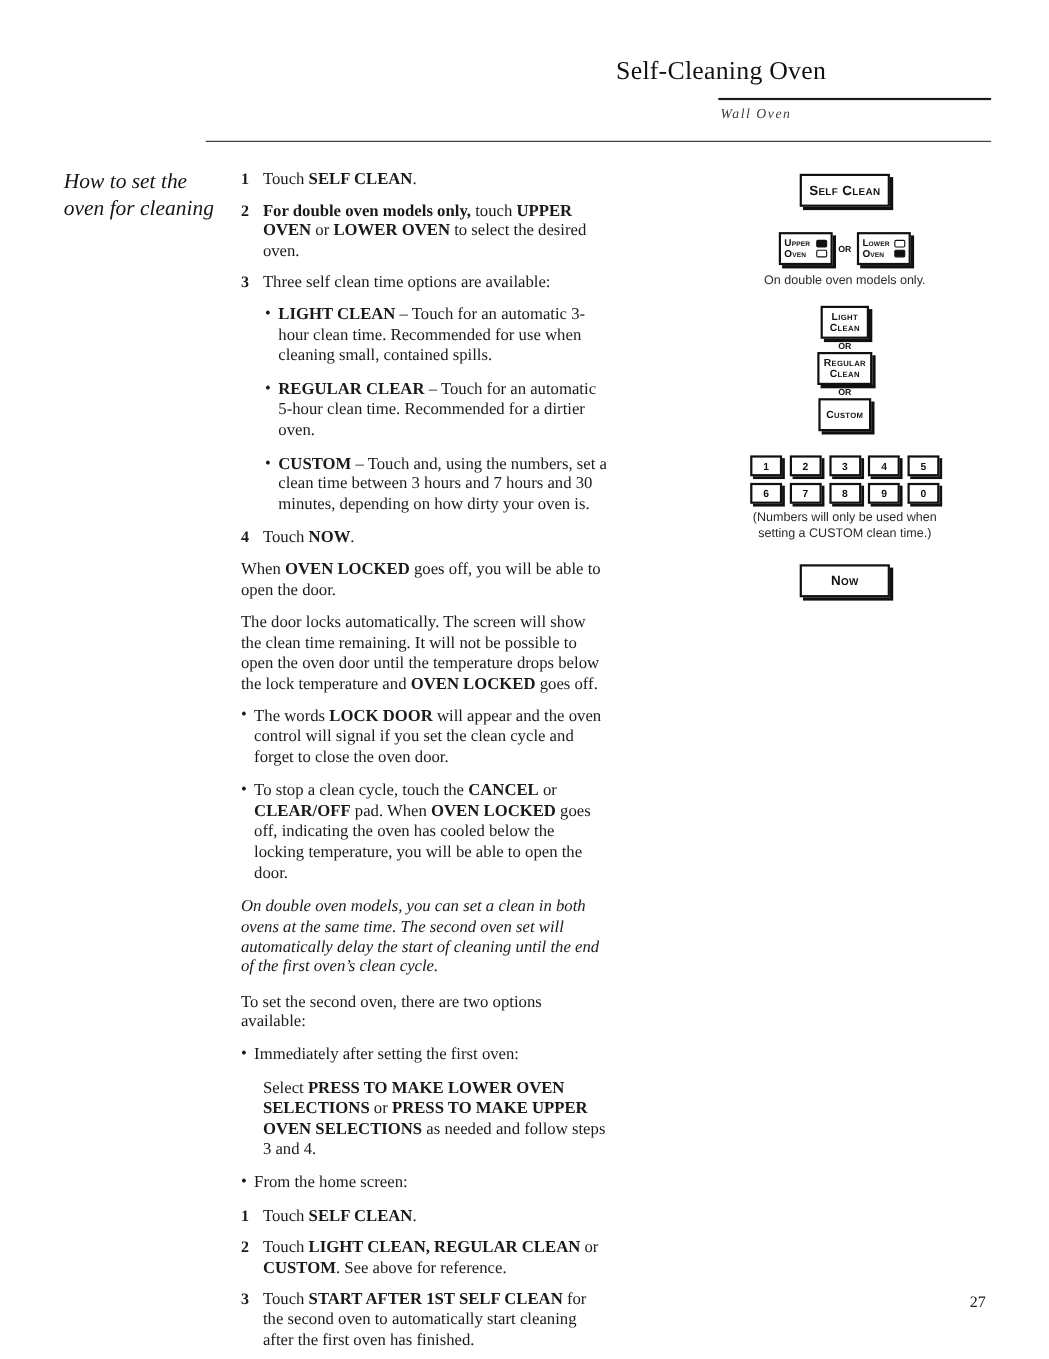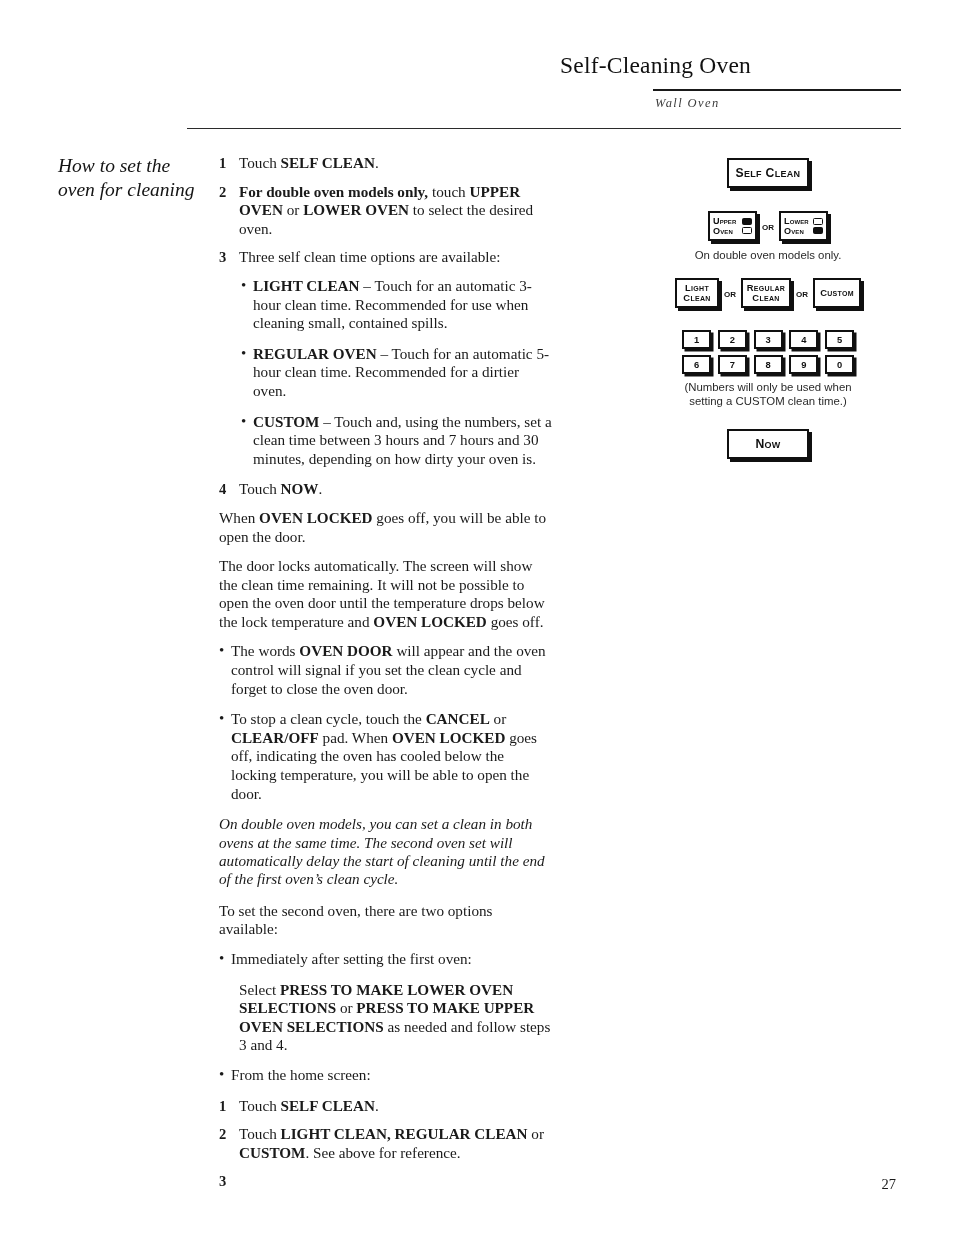--- a/index.html
+++ b/index.html
@@ -215,21 +215,21 @@
     border: 1.3px solid #101010;
     border-radius: 1.5px;
     box-sizing: border-box;
   }
   .lt.on { background: #101010; }
   .lt.off { background: #ffffff; }
 
   #oven-caption { margin-top: 7px; }
 
   
-  #clean-row { margin-top: 16px; }
+  #clean-row { margin-top: 16px; flex-direction: column; }
   .clean-btn {
     height: 30px;
     font-size: 9.4px;
     line-height: 10.4px;
   }
   #btn-light { width: 44px; }
   #btn-regular { width: 50px; }
   #btn-custom { width: 48px; }
 
   
@@ -298,42 +298,42 @@
   <div class="step">
     <span class="num">3</span>
     <span>Three self clean time options are available:</span>
   </div>
 
   <div class="bullet">
     <b>LIGHT CLEAN</b><span> – Touch for an automatic 3-hour clean time. Recommended for use when cleaning small, contained spills.</span>
   </div>
 
   <div class="bullet">
-    <b>REGULAR OVEN</b><span> – Touch for an automatic 5-hour clean time. Recommended for a dirtier oven.</span>
+    <b>REGULAR CLEAR</b><span> – Touch for an automatic 5-hour clean time. Recommended for a dirtier oven.</span>
   </div>
 
   <div class="bullet">
     <b>CUSTOM</b><span> – Touch and, using the numbers, set a clean time between 3 hours and 7 hours and 30 minutes, depending on how dirty your oven is.</span>
   </div>
 
   <div class="step">
     <span class="num">4</span>
     <span><span>Touch </span><b>NOW</b><span>.</span></span>
   </div>
 
   <div class="plain">
     <span>When </span><b>OVEN LOCKED</b><span> goes off, you will be able to open the door.</span>
   </div>
 
   <div class="plain">
     <span>The door locks automatically. The screen will show the clean time remaining. It will not be possible to open the oven door until the temperature drops below the lock temperature and </span><b>OVEN LOCKED</b><span> goes off.</span>
   </div>
 
   <div class="bullet lvl1">
-    <span>The words </span><b>OVEN DOOR</b><span> will appear and the oven control will signal if you set the clean cycle and forget to close the oven door.</span>
+    <span>The words </span><b>LOCK DOOR</b><span> will appear and the oven control will signal if you set the clean cycle and forget to close the oven door.</span>
   </div>
 
   <div class="bullet lvl1">
     <span>To stop a clean cycle, touch the </span><b>CANCEL</b><span> or </span><b>CLEAR/OFF</b><span> pad. When </span><b>OVEN LOCKED</b><span> goes off, indicating the oven has cooled below the locking temperature, you will be able to open the door.</span>
   </div>
 
   <div class="italic-para">On double oven models, you can set a clean in both ovens at the same time. The second oven set will automatically delay the start of cleaning until the end of the first oven’s clean cycle.</div>
 
   <div class="bold-para">To set the second oven, there are two options available:</div>
 
@@ -350,20 +350,21 @@
     <span><span>Touch </span><b>SELF CLEAN</b><span>.</span></span>
   </div>
 
   <div class="step">
     <span class="num">2</span>
     <span><span>Touch </span><b>LIGHT CLEAN, REGULAR CLEAN</b><span> or </span><b>CUSTOM</b><span>. See above for reference.</span></span>
   </div>
 
   <div class="step">
     <span class="num">3</span>
+    <span><span>Touch </span><b>START AFTER 1ST SELF CLEAN</b><span> for the second oven to automatically start cleaning after the first oven has finished.</span></span>
   </div>
 
 </div>
 
 <div id="diagram">
 
   <div class="btn sc" id="btn-selfclean">Self Clean</div>
 
   <div class="row" id="oven-row">
     <div class="btn oven-btn">

